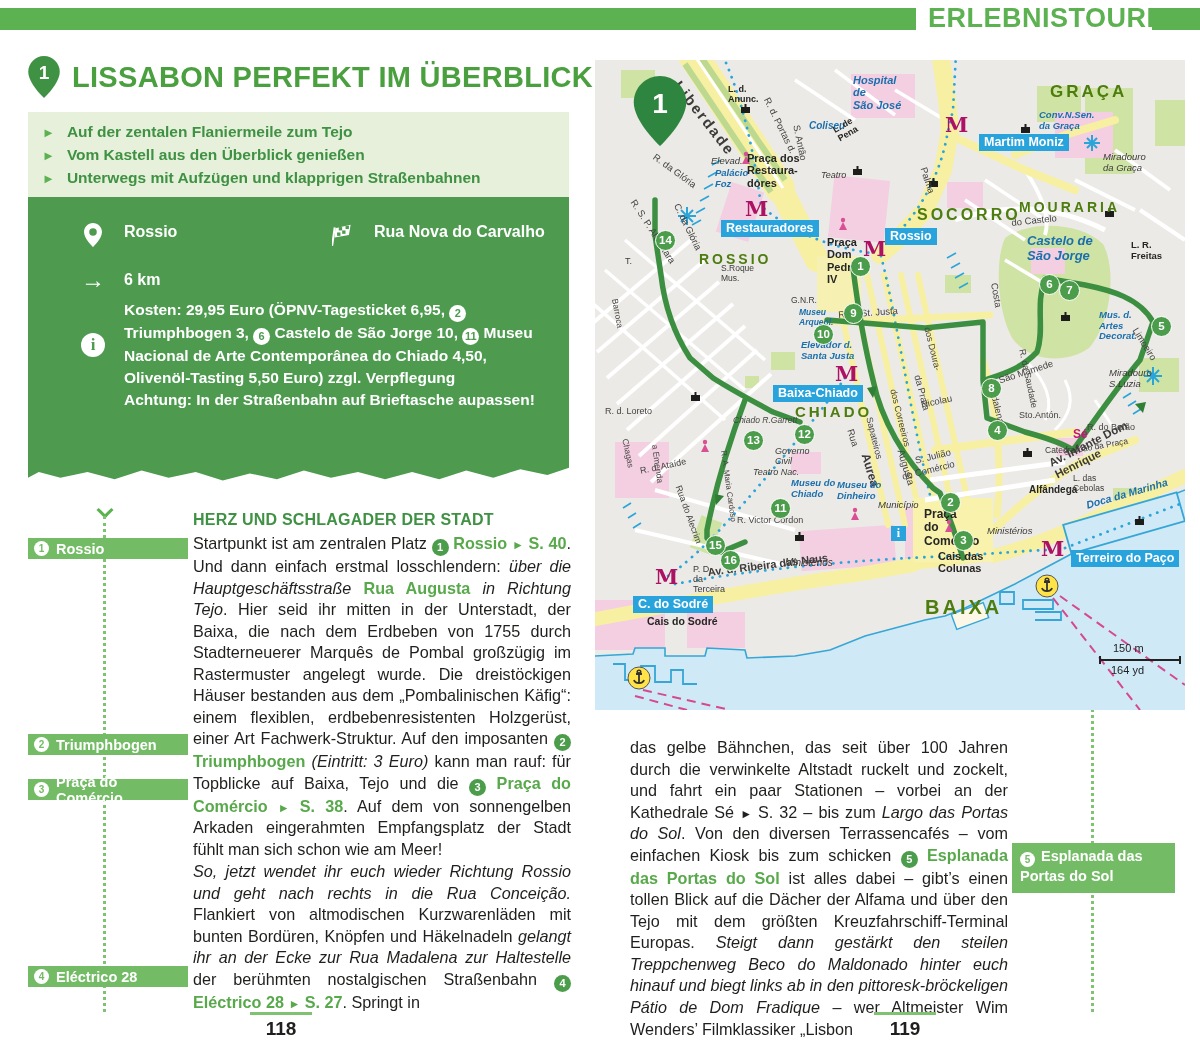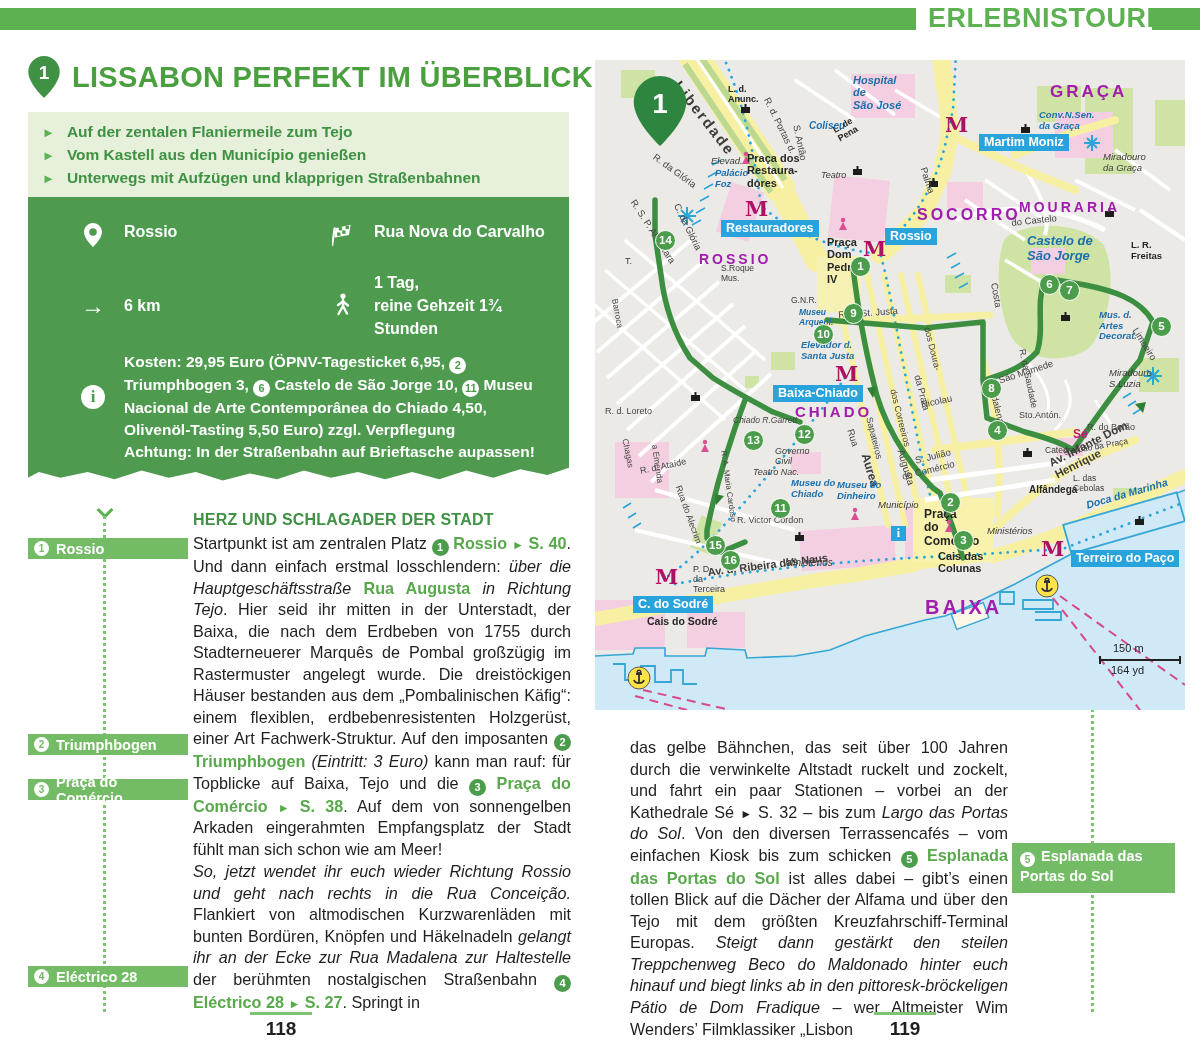--- a/index.html
+++ b/index.html
@@ -55,21 +55,21 @@
   .wpm{flex:0 0 15px;width:15px;height:15px;border-radius:50%;background:#fff;color:var(--green-bar);font-size:10px;font-weight:bold;text-align:center;line-height:15px;}
   #mbar-right{position:absolute;left:1012px;top:843px;width:163px;background:var(--green-bar);color:#fff;font-size:14.5px;font-weight:bold;
         padding:4px 8px 6px 8px;box-sizing:border-box;line-height:1.35;z-index:3;}
   
   .pageline{position:absolute;top:1012px;width:62px;height:3px;background:#7ec272;}
   .pagenum{position:absolute;top:1018px;width:62px;text-align:center;font-size:19px;font-weight:bold;}
   
   #map{position:absolute;left:595px;top:60px;width:590px;height:650px;background:#eceae6;overflow:hidden;}
   #map svg.base{position:absolute;left:0;top:0;z-index:0;}
   .ml{position:absolute;z-index:2;white-space:pre-line;line-height:1.12;transform-origin:left top;font-size:9.5px;color:#454442;}
-  .ml.d{color:#a21caf;font-weight:bold;letter-spacing:3px;text-align:right;}
+  .ml.d{color:#4d7c0f;font-weight:bold;letter-spacing:3px;text-align:right;}
   .ml.b{color:var(--mblue);font-weight:bold;font-style:italic;}
   .ml.k{color:#3a3a38;}
   .ml.kb{color:#262624;font-weight:bold;}
   .ml.ki{color:#3a3a38;font-style:italic;}
   .ml.st{color:#454442;}
   .ml.stb{color:#3c3b39;font-weight:bold;}
   .ml.mg{color:#c4147c;font-weight:bold;}
   .stlabel{position:absolute;z-index:4;background:var(--blue);color:#fff;font-weight:bold;font-size:12.5px;padding:1px 5px 2px 5px;white-space:nowrap;}
   .metro{position:absolute;z-index:3;color:var(--magenta);font-family:"DejaVu Serif",serif;font-weight:bold;font-size:21px;line-height:1;}
   .wp{position:absolute;z-index:5;width:19px;height:19px;border-radius:50%;background:#4c9d4b;border:1.5px solid #fff;color:#fff;
@@ -99,21 +99,21 @@
     <span id="tour-title">LISSABON PERFEKT IM ÜBERBLICK</span>
   </div>
 
   <div id="hl-box">
       <div class="hl-row">
         <div class="hl-arrow">►</div>
         <div class="">Auf der zentalen Flaniermeile zum Tejo</div>
       </div>
       <div class="hl-row">
         <div class="hl-arrow">►</div>
-        <div class="">Vom Kastell aus den Município genießen</div>
+        <div class="">Vom Kastell aus den Überblick genießen</div>
       </div>
       <div class="hl-row">
         <div class="hl-arrow">►</div>
         <div class="">Unterwegs mit Aufzügen und klapprigen Straßenbahnen</div>
       </div>
     </div>
 
   <div id="fact-box">
     <div class="fact-grid">
       <div class="fact-cell">
@@ -137,37 +137,20 @@
                 <rect x="12" y="8.6" width="4" height="4"></rect>
                 <rect x="6" y="11" width="4" height="4"></rect>
               </g>
           </svg>
         </span>
         <span>Rua Nova do Carvalho</span>
       </div>
       <div class="fact-cell" style="align-items:center;">
         <span class="fi arrow-glyph">→</span>
         <span>6 km</span>
-      </div>
-      <div class="fact-cell">
-        <span class="fi" style="align-self:center;">
-          <svg width="18" height="26" viewBox="0 0 16 26">
-            <circle cx="8" cy="3" r="2.6" fill="#fff"></circle>
-            <g stroke="#fff" stroke-width="2.4" stroke-linecap="round" fill="none">
-              <path d="M8,6 L8,13"></path>
-                <path d="M8,8.5 L3,12"></path>
-                <path d="M8,8.5 L13,12.5"></path>
-                <path d="M8,13 L3.5,21"></path>
-                <path d="M8,13 L12,20.5"></path>
-            </g>
-          </svg>
-        </span>
-        <span class="pre">1 Tag,
-reine Gehzeit 1¾
-Stunden</span>
       </div>
     </div>
     <div class="fact-info">
       <span class="info-badge">
           <span class="info-circle">i</span>
         </span>
       <span>Kosten: 29,95 Euro (ÖPNV-Tagesticket 6,95, <span class="wpw">2</span> Triumphbogen 3, <span class="wpw">6</span> Castelo de São Jorge 10, <span class="wpw">11</span> Museu Nacional de Arte Contemporânea do Chiado 4,50, Olivenöl-Tasting 5,50 Euro) zzgl. Verpflegung<br>Achtung: In der Straßenbahn auf Brieftasche aupassen!</span>
     </div>
   </div>
 

